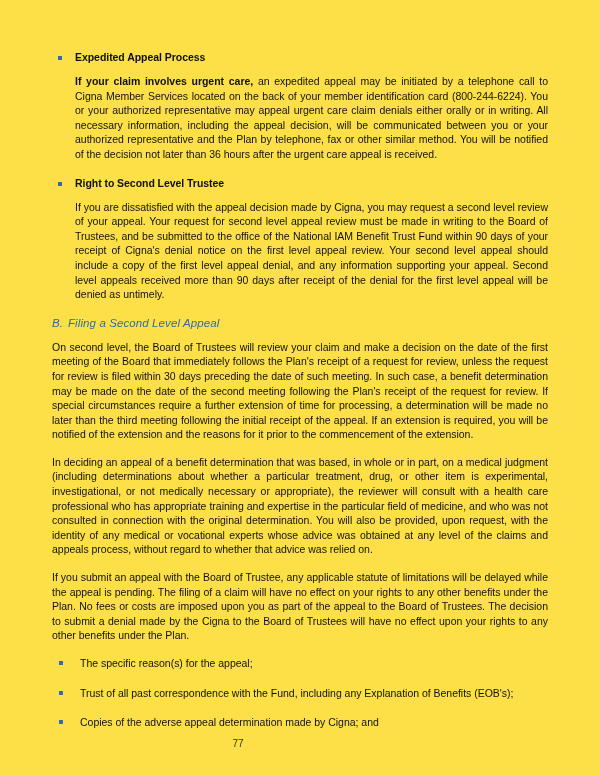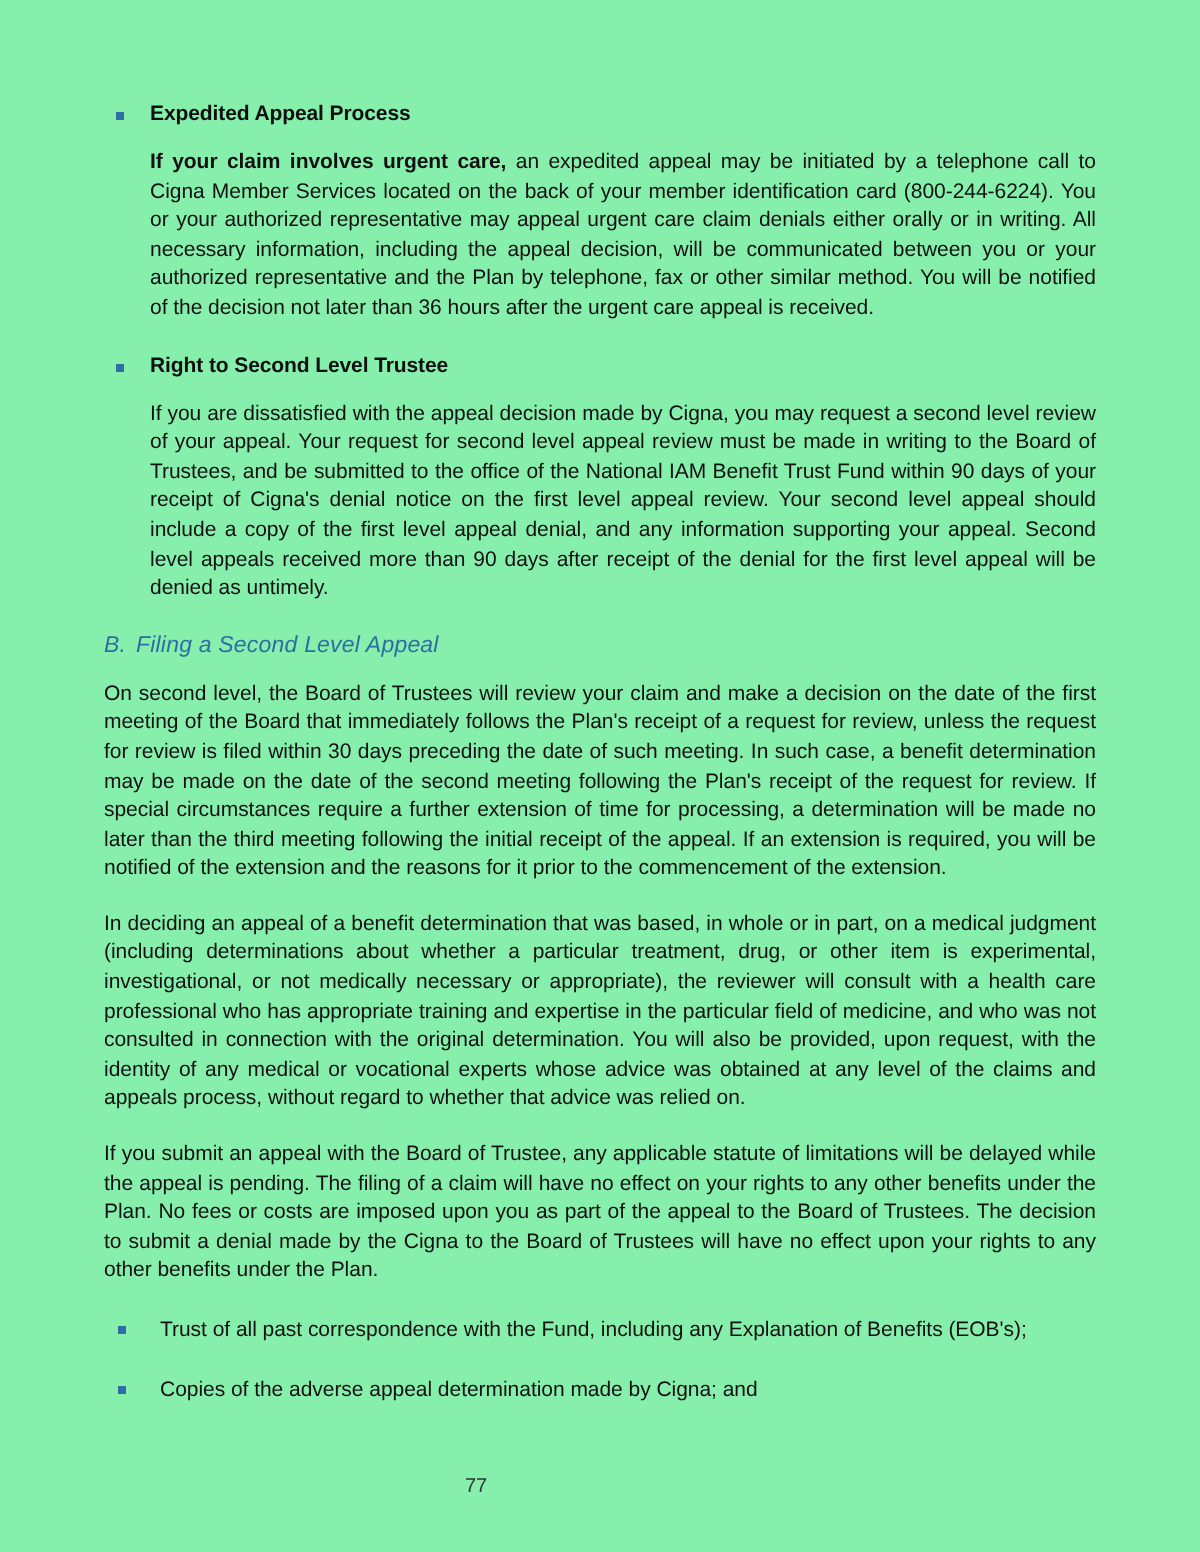--- a/index.html
+++ b/index.html
@@ -15,21 +15,21 @@
     color: #1a1a1a;
     overflow: hidden;
   }
 
   .page {
     position: absolute;
     left: 0;
     top: 0;
     width: 600px;
     height: 776px;
-    background: #86efac;
+    background: #fde047;
   }
 
   .content {
     position: absolute;
     left: 52px;
     top: 50px;
     width: 496px;
   }
 
   
@@ -148,20 +148,21 @@
       <span class="letter">B.</span><span>Filing a Second Level Appeal</span>
     </div>
 
     <p class="body">On second level, the Board of Trustees will review your claim and make a decision on the date of the first meeting of the Board that immediately follows the Plan's receipt of a request for review, unless the request for review is filed within 30 days preceding the date of such meeting. In such case, a benefit determination may be made on the date of the second meeting following the Plan's receipt of the request for review. If special circumstances require a further extension of time for processing, a determination will be made no later than the third meeting following the initial receipt of the appeal. If an extension is required, you will be notified of the extension and the reasons for it prior to the commencement of the extension.</p>
     <p class="body">In deciding an appeal of a benefit determination that was based, in whole or in part, on a medical judgment (including determinations about whether a particular treatment, drug, or other item is experimental, investigational, or not medically necessary or appropriate), the reviewer will consult with a health care professional who has appropriate training and expertise in the particular field of medicine, and who was not consulted in connection with the original determination.  You will also be provided, upon request, with the identity of any medical or vocational experts whose advice was obtained at any level of the claims and appeals process, without regard to whether that advice was relied on.</p>
     <p class="body">If you submit an appeal with the Board of Trustee, any applicable statute of limitations will be delayed while the appeal is pending. The filing of a claim will have no effect on your rights to any other benefits under the Plan.   No fees or costs are imposed upon you as part of the appeal to the Board of Trustees. The decision to submit a denial made by the Cigna to the Board of Trustees will have no effect upon your rights to any other benefits under the Plan.</p>
 
     <ul class="list">
       <li>
         <span class="sq-bullet"></span>
+        <span>The specific reason(s) for the appeal;</span>
       </li>
       <li>
         <span class="sq-bullet"></span>
         <span>Trust of all past correspondence with the Fund, including any Explanation of Benefits (EOB's);</span>
       </li>
       <li>
         <span class="sq-bullet"></span>
         <span>Copies of the adverse appeal determination made by Cigna; and</span>
       </li>
 

